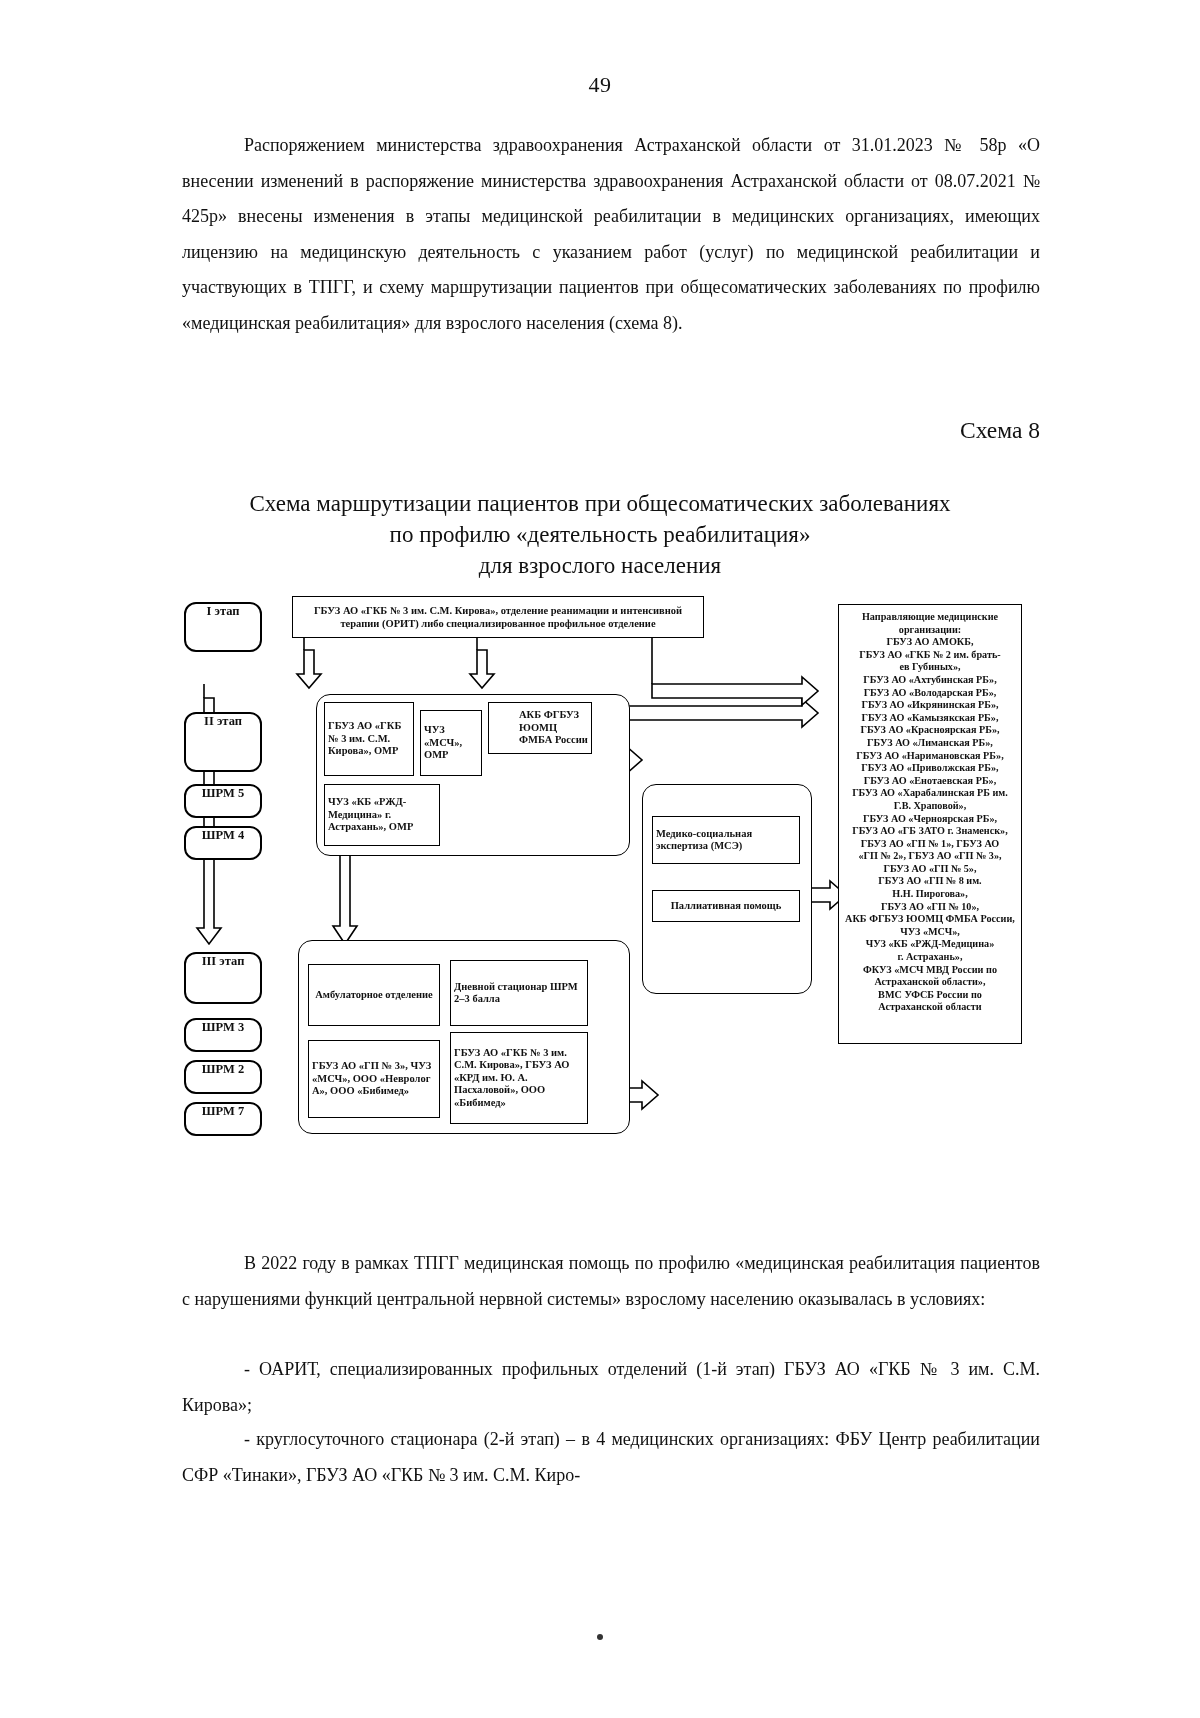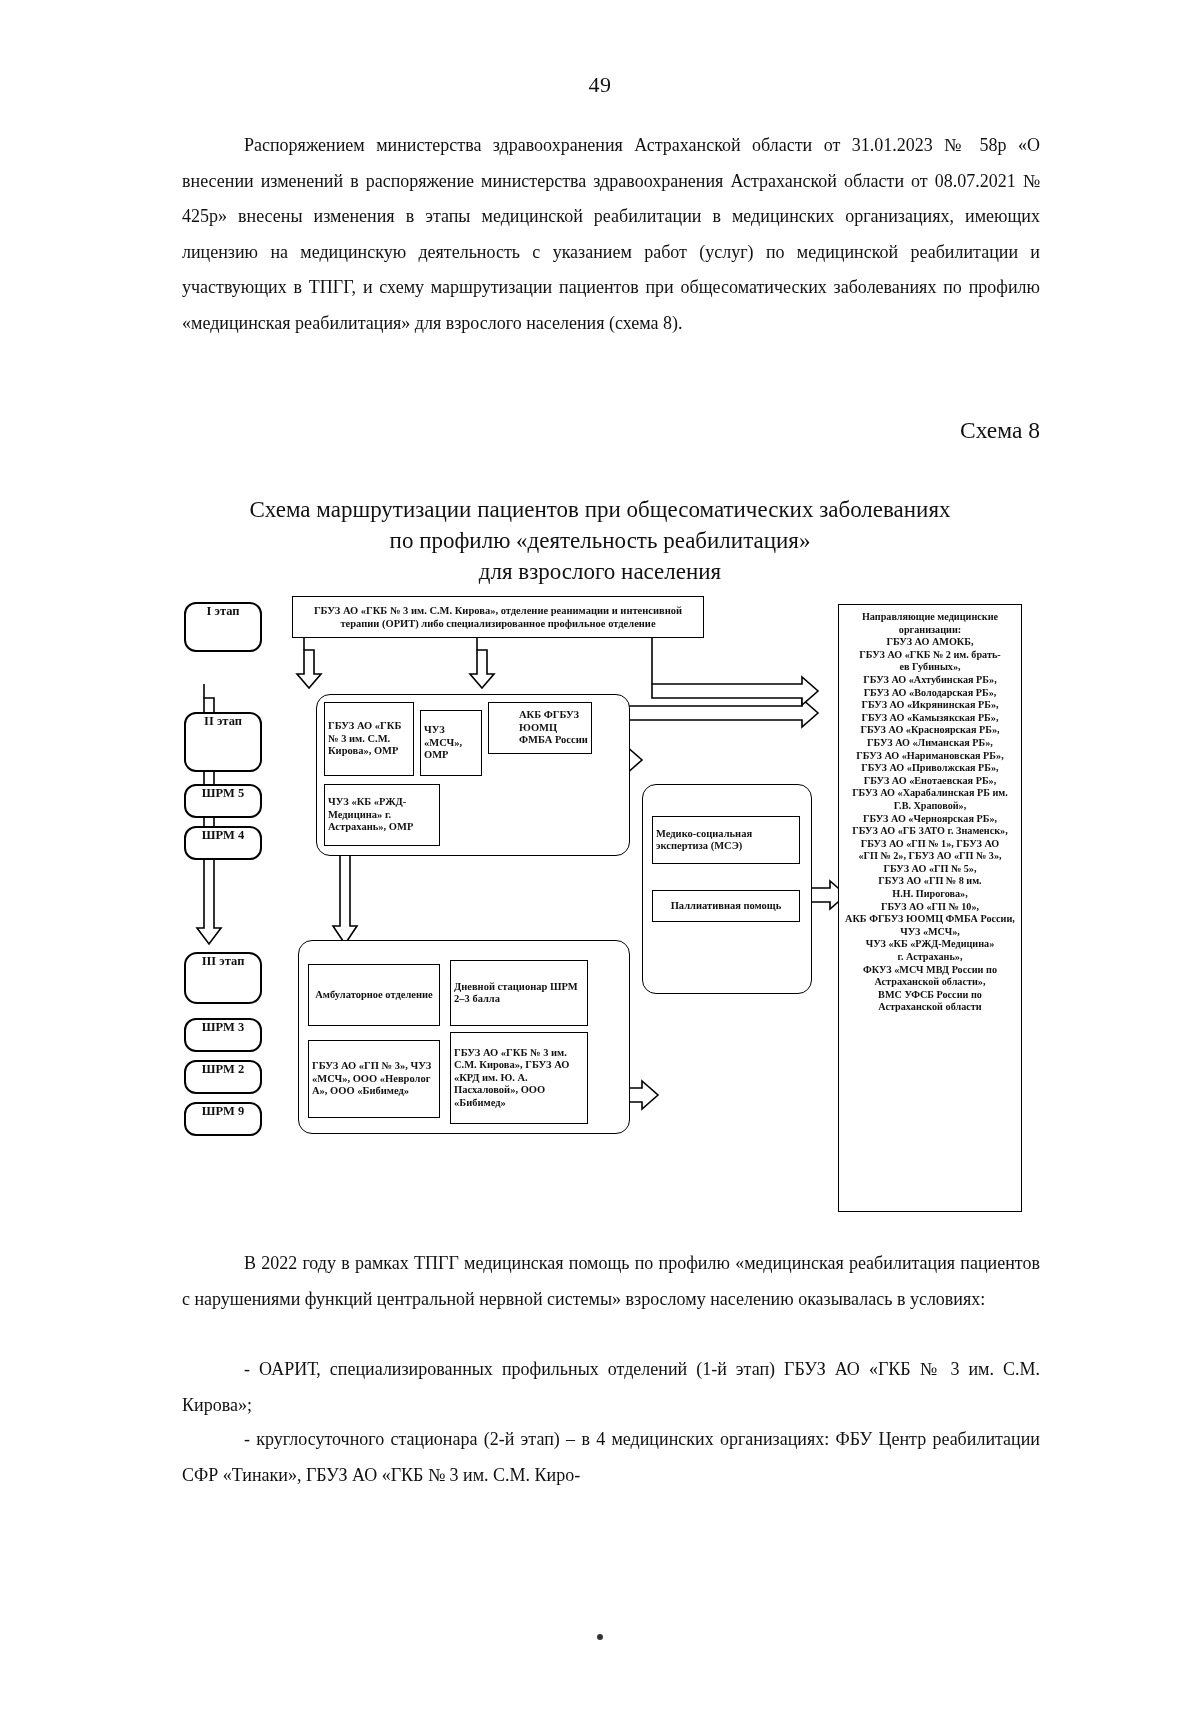--- a/index.html
+++ b/index.html
@@ -26,21 +26,21 @@
     hyphens:manual;
   }
   .p1{top:128px;}
   .p1 .indent{display:inline-block;width:62px;}
   .scheme-label{
     position:absolute;right:160px;top:417px;
     font-size:23.5px;
   }
   .diagram-title{
     position:absolute;left:0;top:488px;width:1200px;
-    text-align:center;font-size:23px;line-height:31px;margin-top:6px;
+    text-align:center;font-size:23px;line-height:31px;
   }
   
   .diagram{
     position:absolute;left:182px;top:588px;width:840px;height:630px;
     font-family:"Liberation Serif", serif;
   }
   .stage-chip{
     position:absolute;border:2px solid #000;border-radius:12px;
     background:#fff;display:flex;align-items:flex-start;justify-content:center;
     font-size:12.5px;font-weight:700;text-align:center;
@@ -136,31 +136,31 @@
       </div>
     <div class="stage-chip" style="left:2px;top:124px;width:74px;height:56px;">
         <span>II этап</span>
       </div>
     <div class="stage-chip" style="left:2px;top:196px;width:74px;height:30px;">
         <span>ШРМ 5</span>
       </div>
     <div class="stage-chip" style="left:2px;top:238px;width:74px;height:30px;">
         <span>ШРМ 4</span>
       </div>
-    <div class="stage-chip" style="left:2px;top:364px;width:74px;height:48px;border-radius:13px;">
+    <div class="stage-chip" style="left:2px;top:364px;width:74px;height:48px;">
         <span>III этап</span>
       </div>
     <div class="stage-chip" style="left:2px;top:430px;width:74px;height:30px;">
         <span>ШРМ 3</span>
       </div>
     <div class="stage-chip" style="left:2px;top:472px;width:74px;height:30px;">
         <span>ШРМ 2</span>
       </div>
     <div class="stage-chip" style="left:2px;top:514px;width:74px;height:30px;">
-        <span>ШРМ 9</span>
+        <span>ШРМ 7</span>
       </div>
 
     <div class="banner" style="left:110px;top:8px;width:412px;height:42px;text-align:center;">
         <span>ГБУЗ АО «ГКБ № 3 им. С.М. Кирова», отделение реанимации и интенсивной терапии (ОРИТ) либо специализированное профильное отделение</span>
       </div>
 
     <div class="grp" style="left:134px;top:106px;width:312px;height:160px;"></div>
     <div class="bx" style="left:142px;top:114px;width:90px;height:74px;">
         <span>ГБУЗ АО «ГКБ № 3 им. С.М. Кирова», ОМР</span>
       </div>
@@ -189,21 +189,21 @@
     <div class="bx" style="left:268px;top:372px;width:138px;height:66px;">
         <span>Дневной стационар ШРМ 2–3 балла</span>
       </div>
     <div class="bx" style="left:126px;top:452px;width:132px;height:78px;">
         <span>ГБУЗ АО «ГП № 3», ЧУЗ «МСЧ», ООО «Невролог А», ООО «Бибимед»</span>
       </div>
     <div class="bx" style="left:268px;top:444px;width:138px;height:92px;">
         <span>ГБУЗ АО «ГКБ № 3 им. С.М. Кирова», ГБУЗ АО «КРД им. Ю. А. Пасхаловой», ООО «Бибимед»</span>
       </div>
 
-    <div class="listbox" style="left:656px;top:16px;width:184px;height:608px;">
+    <div class="listbox" style="left:656px;top:16px;width:184px;height:440px;">
       <span class="hd">Направляющие медицинские</span>
       <span class="hd">организации:</span>
       <span class="it">ГБУЗ АО АМОКБ,</span>
       <span class="it">ГБУЗ АО «ГКБ № 2 им. брать-</span>
       <span class="it">ев Губиных»,</span>
       <span class="it">ГБУЗ АО «Ахтубинская РБ»,</span>
       <span class="it">ГБУЗ АО «Володарская РБ»,</span>
       <span class="it">ГБУЗ АО «Икрянинская РБ»,</span>
       <span class="it">ГБУЗ АО «Камызякская РБ»,</span>
       <span class="it">ГБУЗ АО «Красноярская РБ»,</span>

